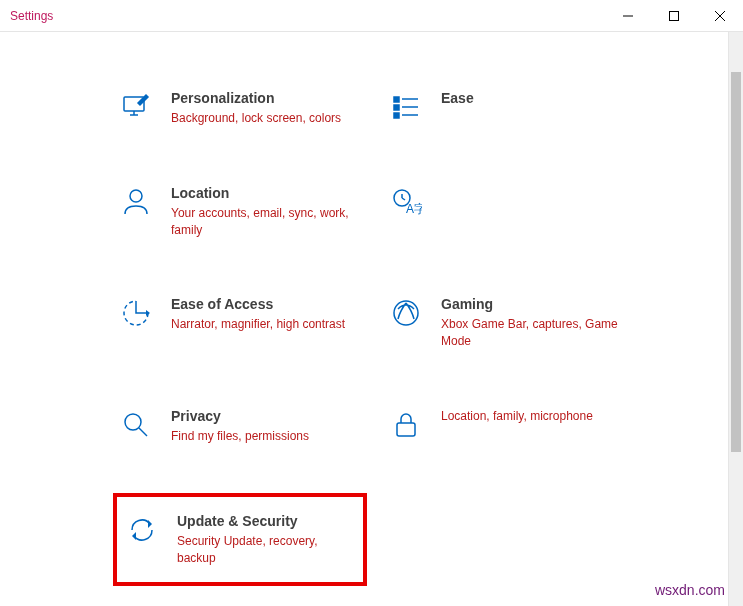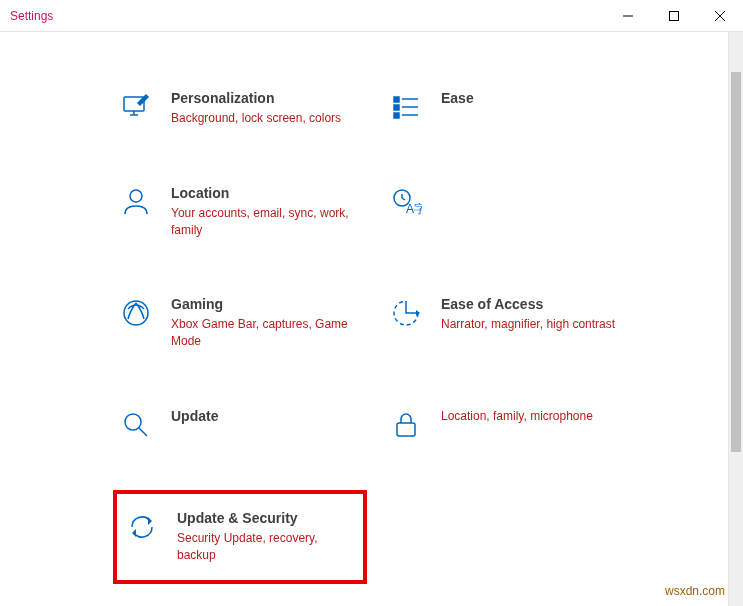--- a/index.html
+++ b/index.html
@@ -95,22 +95,22 @@
       left: 2px;
       right: 2px;
       top: 40px;
       height: 380px;
       background: #c2c2c2;
     }
     .watermark {
       position: absolute;
       right: 18px;
       bottom: 8px;
-      font-size: 12px;
-      color: #a16207;
+      font-size: 14px;
+      color: #701a75;
     }
   </style>
 </head>
 <body>
 
 <div class="titlebar">
   <span class="titlebar-text">Settings</span>
   <div class="window-controls">
     <div class="win-btn">
       <svg width="10" height="10" viewBox="0 0 10 10">
@@ -184,53 +184,54 @@
           <line x1="12" y1="8" x2="12" y2="12"></line>
           <line x1="12" y1="12" x2="15" y2="14"></line>
           <text x="16" y="27" font-size="12" fill="#0067c0" stroke="none" font-family="sans-serif">A字</text>
         </svg>
     </div>
   </div>
 
   <div class="tile">
     <div class="icon-wrap">
       <svg viewBox="0 0 32 32">
-          <circle cx="16" cy="16" r="12"></circle>
-          <path d="M8 12 Q16 4 24 12 M16 6 Q10 14 8 22 M16 6 Q22 14 24 22"></path>
-        </svg>
-    </div>
-    <div class="tile-text">
-      <div class="tile-title">Gaming</div>
-      <div class="tile-desc">Xbox Game Bar, captures, Game Mode</div>
-    </div>
-  </div>
-
-  <div class="tile">
-    <div class="icon-wrap">
-      <svg viewBox="0 0 32 32">
           <path d="M28 16 A12 12 0 1 1 16 4" stroke-dasharray="4 3"></path>
           <path d="M16 4 L16 16 L28 16"></path>
           <polygon points="26,13 30,16 26,19" fill="#0067c0" stroke="none"></polygon>
         </svg>
     </div>
     <div class="tile-text">
       <div class="tile-title">Ease of Access</div>
       <div class="tile-desc">Narrator, magnifier, high contrast</div>
     </div>
   </div>
 
   <div class="tile">
     <div class="icon-wrap">
       <svg viewBox="0 0 32 32">
+          <circle cx="16" cy="16" r="12"></circle>
+          <path d="M8 12 Q16 4 24 12 M16 6 Q10 14 8 22 M16 6 Q22 14 24 22"></path>
+        </svg>
+    </div>
+    <div class="tile-text">
+      <div class="tile-title">Gaming</div>
+      <div class="tile-desc">Xbox Game Bar, captures, Game Mode</div>
+    </div>
+  </div>
+
+  <div class="tile">
+    <div class="icon-wrap">
+      <svg viewBox="0 0 32 32">
           <circle cx="13" cy="13" r="8"></circle>
           <line x1="19" y1="19" x2="27" y2="27"></line>
         </svg>
     </div>
     <div class="tile-text">
-      <div class="tile-title">Update</div>
+      <div class="tile-title">Privacy</div>
+      <div class="tile-desc">Find my files, permissions</div>
     </div>
   </div>
 
   <div class="tile">
     <div class="icon-wrap">
       <svg viewBox="0 0 32 32">
           <rect x="7" y="14" width="18" height="13" rx="2"></rect>
           <path d="M11 14 L11 10 A5 5 0 0 1 21 10 L21 14"></path>
         </svg>
     </div>

